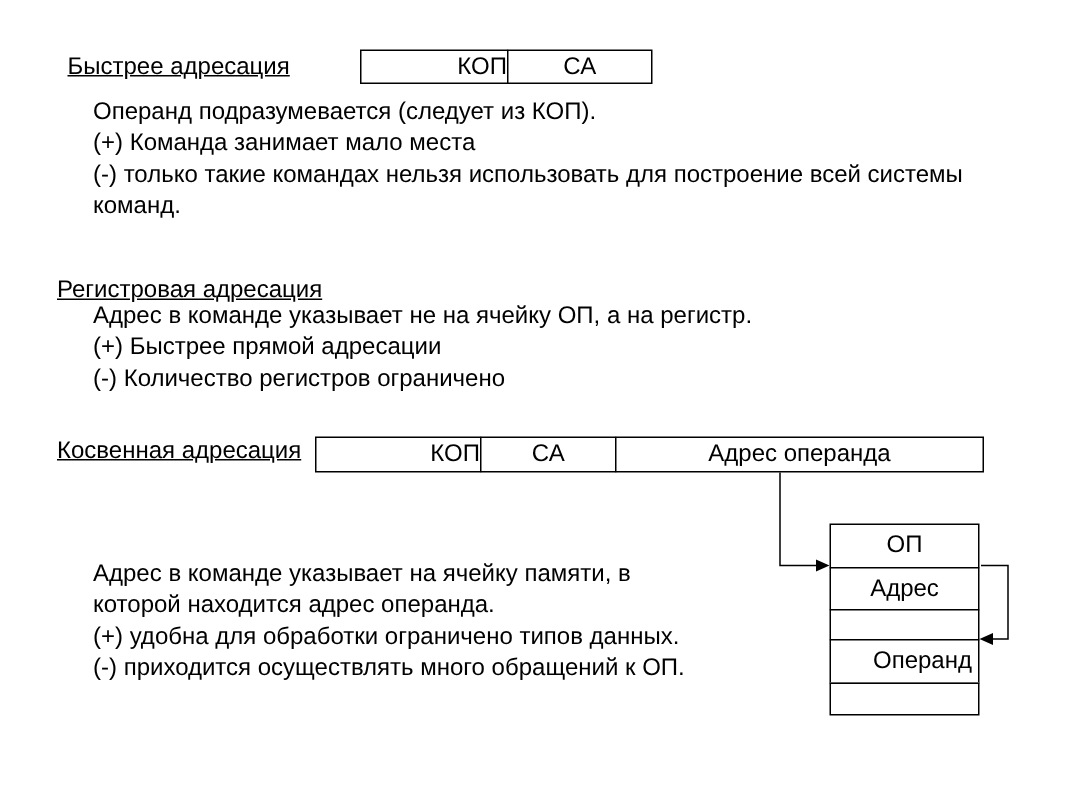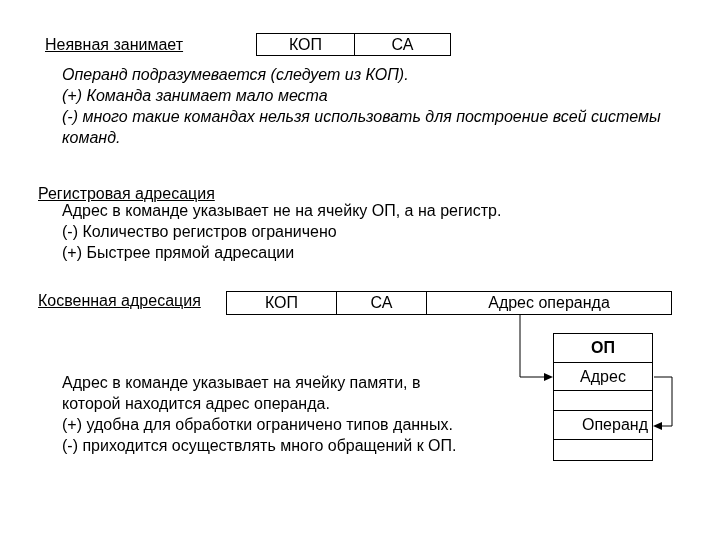--- a/index.html
+++ b/index.html
@@ -19,62 +19,62 @@
     text-decoration: underline;
     white-space: nowrap;
   }
   .fmt { display: flex; }
   .fmt .cell {
     border: 1px solid #000;
     margin-left: -1px;
     text-align: center;
     background: #fff;
   }
-  .fmt .cell:first-child { margin-left: 16px; }
+  .fmt .cell:first-child { margin-left: 0; text-align: right; }
   .line { white-space: nowrap; }
   .mem {
     position: absolute;
     left: 553px;
     top: 333px;
     width: 100px;
   }
   .mem .mrow {
     border: 1px solid #000;
     margin-top: -1px;
     text-align: center;
     background: #fff;
   }
-  .mem .mrow:first-child { margin-top: 0; font-weight: bold; }
+  .mem .mrow:first-child { margin-top: 16px; }
   svg.connectors { pointer-events: none; }
 </style>
 </head>
 <body>
 
 <div class="slide">
 
-  <div class="abs heading" style="left:45px; top:36px;">Неявная занимает</div>
+  <div class="abs heading" style="left:45px; top:36px;">Быстрее адресация</div>
 
   <div class="abs fmt" style="left:240px; top:33px;">
     <div class="cell" style="width:99px; height:23px; line-height:21px;">КОП</div>
     <div class="cell" style="width:97px; height:23px; line-height:21px;">СА</div>
   </div>
 
-  <div class="abs" style="left:62px; top:64px; line-height:21px;font-style:italic;">
+  <div class="abs" style="left:62px; top:64px; line-height:21px;">
     <div class="line">Операнд подразумевается (следует из КОП).</div>
     <div class="line">(+) Команда занимает мало места</div>
-    <div class="line">(-) много такие командах нельзя использовать для построение всей системы</div>
+    <div class="line">(-) только такие командах нельзя использовать для построение всей системы</div>
     <div class="line">команд.</div>
   </div>
 
   <div class="abs heading" style="left:38px; top:185px;">Регистровая адресация</div>
 
   <div class="abs" style="left:62px; top:200px; line-height:21px;">
     <div class="line">Адрес в команде указывает не на ячейку ОП, а на регистр.</div>
+    <div class="line">(+) Быстрее прямой адресации</div>
     <div class="line">(-) Количество регистров ограничено</div>
-    <div class="line">(+) Быстрее прямой адресации</div>
   </div>
 
   <div class="abs heading" style="left:38px; top:292px;">Косвенная адресация</div>
 
   <div class="abs fmt" style="left:210px; top:291px;">
     <div class="cell" style="width:111px; height:24px; line-height:22px;">КОП</div>
     <div class="cell" style="width:91px; height:24px; line-height:22px;">СА</div>
     <div class="cell" style="width:246px; height:24px; line-height:22px;text-align:center;">Адрес операнда</div>
   </div>
 

